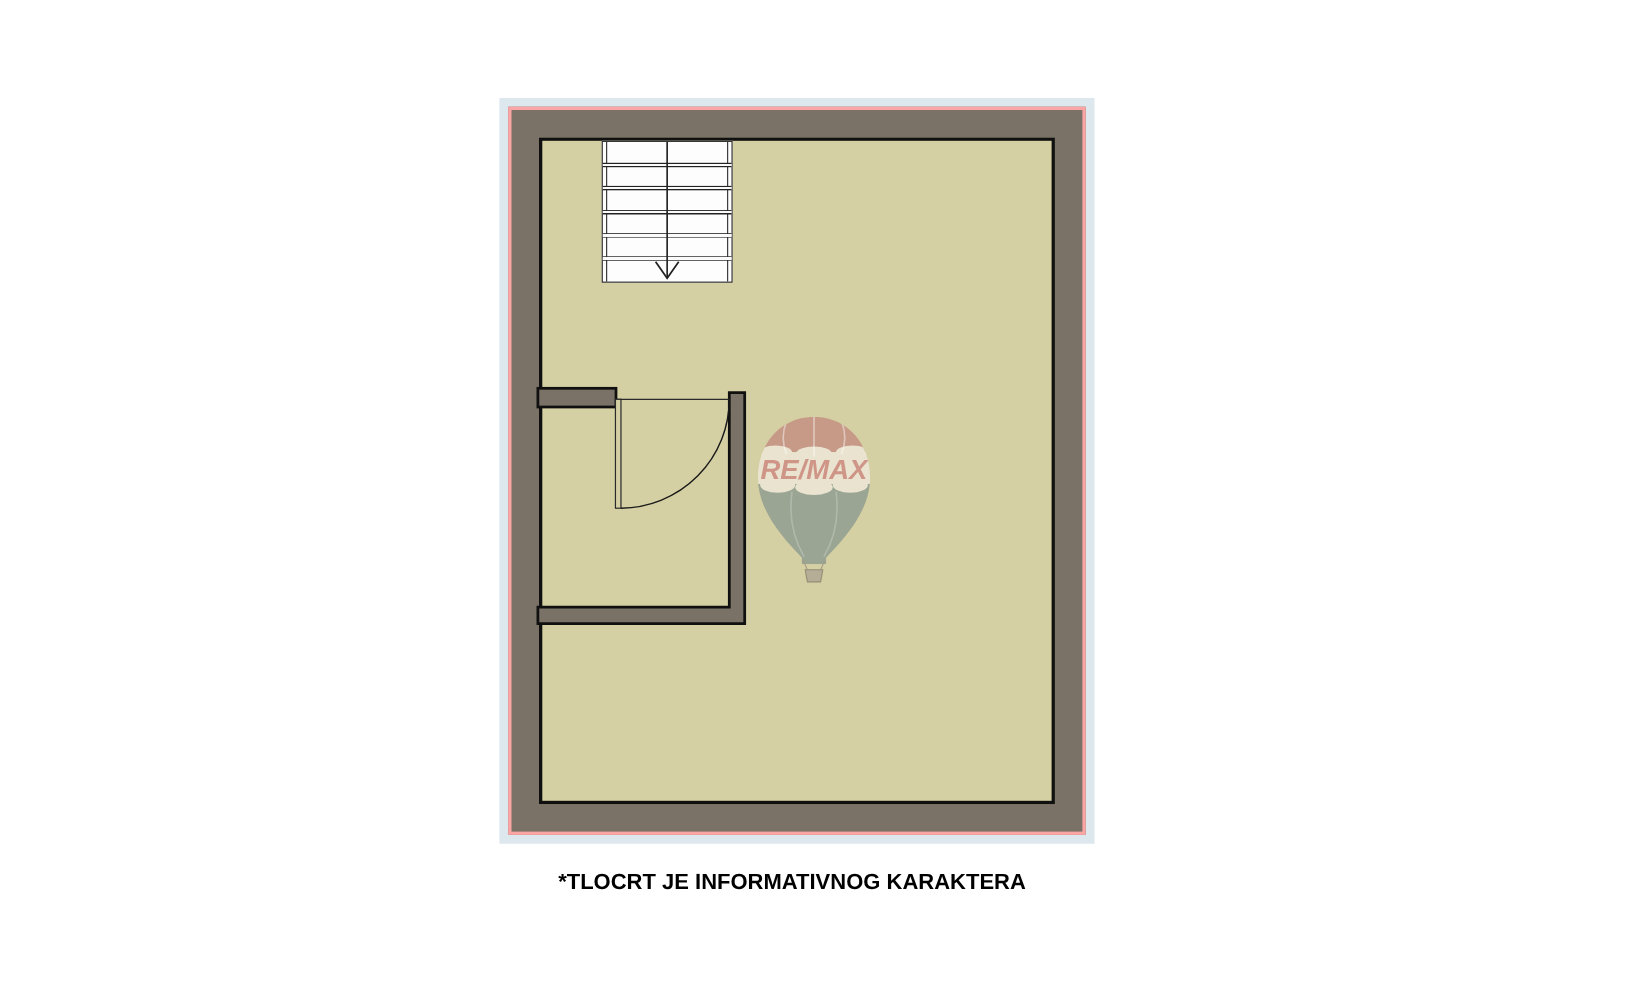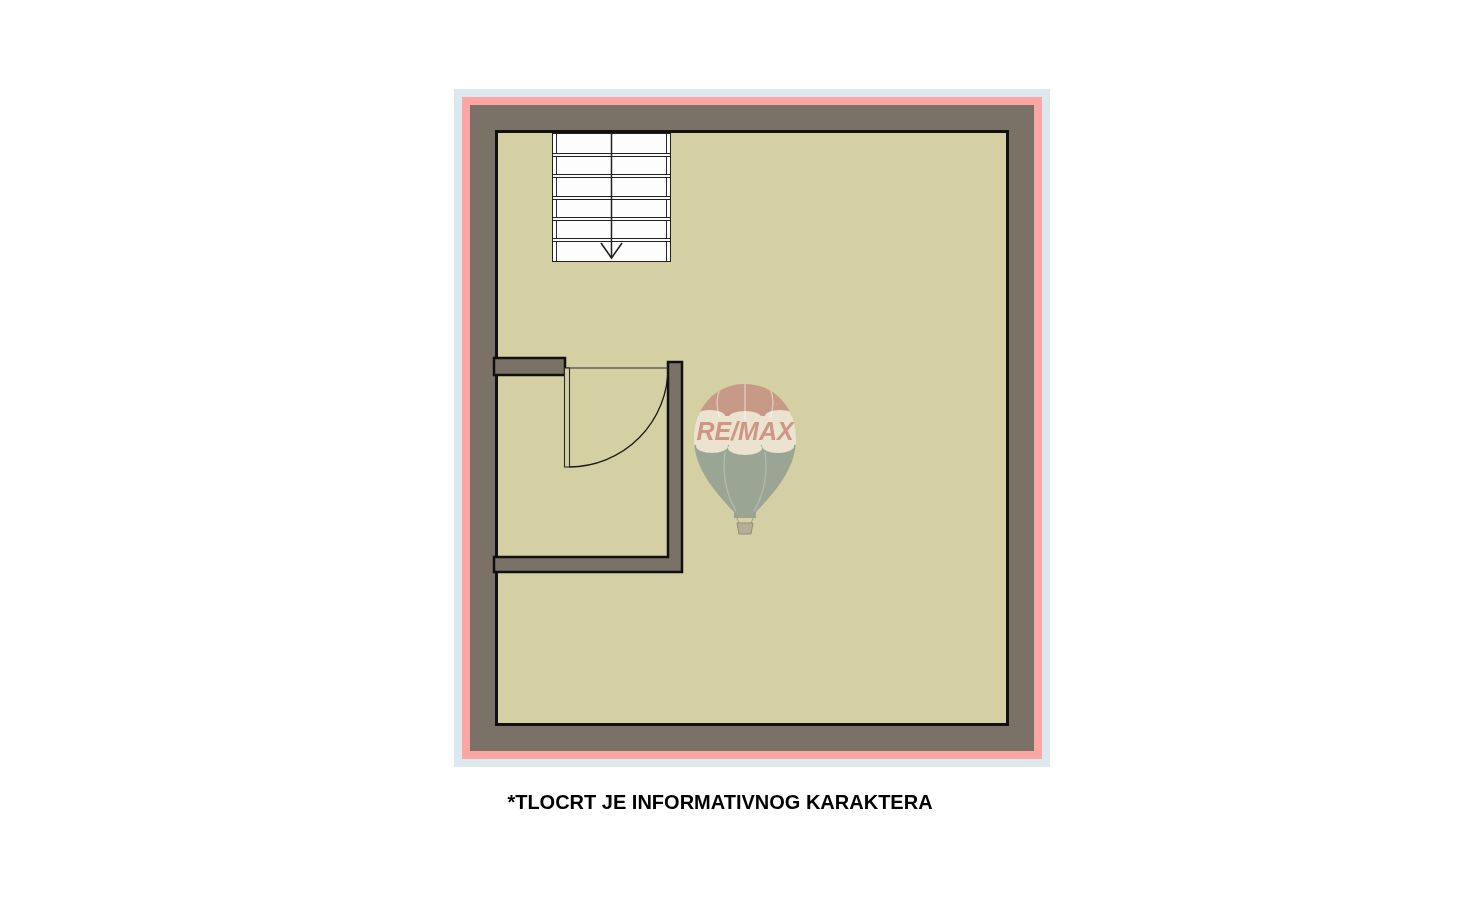--- a/index.html
+++ b/index.html
@@ -1,22 +1,22 @@
 <!DOCTYPE html>
 <html><head>
 <meta charset="utf-8">
 <style>
   * { margin: 0; padding: 0; }
   html,body { width: 1478px; height: 903px; background: #ffffff; overflow: hidden;
               font-family: "Liberation Sans", "DejaVu Sans", sans-serif; }
   .page { position: relative; width: 1478px; height: 903px; background: #ffffff; }
 
   
-  .plan { position: absolute; left: 462px; top: 97px; width: 580px; height: 662px;
-          box-sizing: border-box; background: #7a7266; border: 8px solid #fca5a5;
+  .plan { position: absolute; left: 462px; top: 97px; width: 525px; height: 662px;
+          box-sizing: border-box; background: #7a7266; border: 3px solid #fca5a5;
           box-shadow: 0 0 0 8px #dde7ee; }
 
   
   .interior { position: absolute; left: 25px; top: 25px; right: 25px; bottom: 25px;
               background: #d5d0a3; border: 3px solid #101010; }
 
   
   .stairs { position: absolute; left: 54px; top: 0px; width: 119px; height: 129px;
             box-sizing: border-box; background: #fdfdfd; border: 1px solid #222; }
   .stringer { position: absolute; top: 0; bottom: 0; width: 1px; background: #2a2a2a; }

